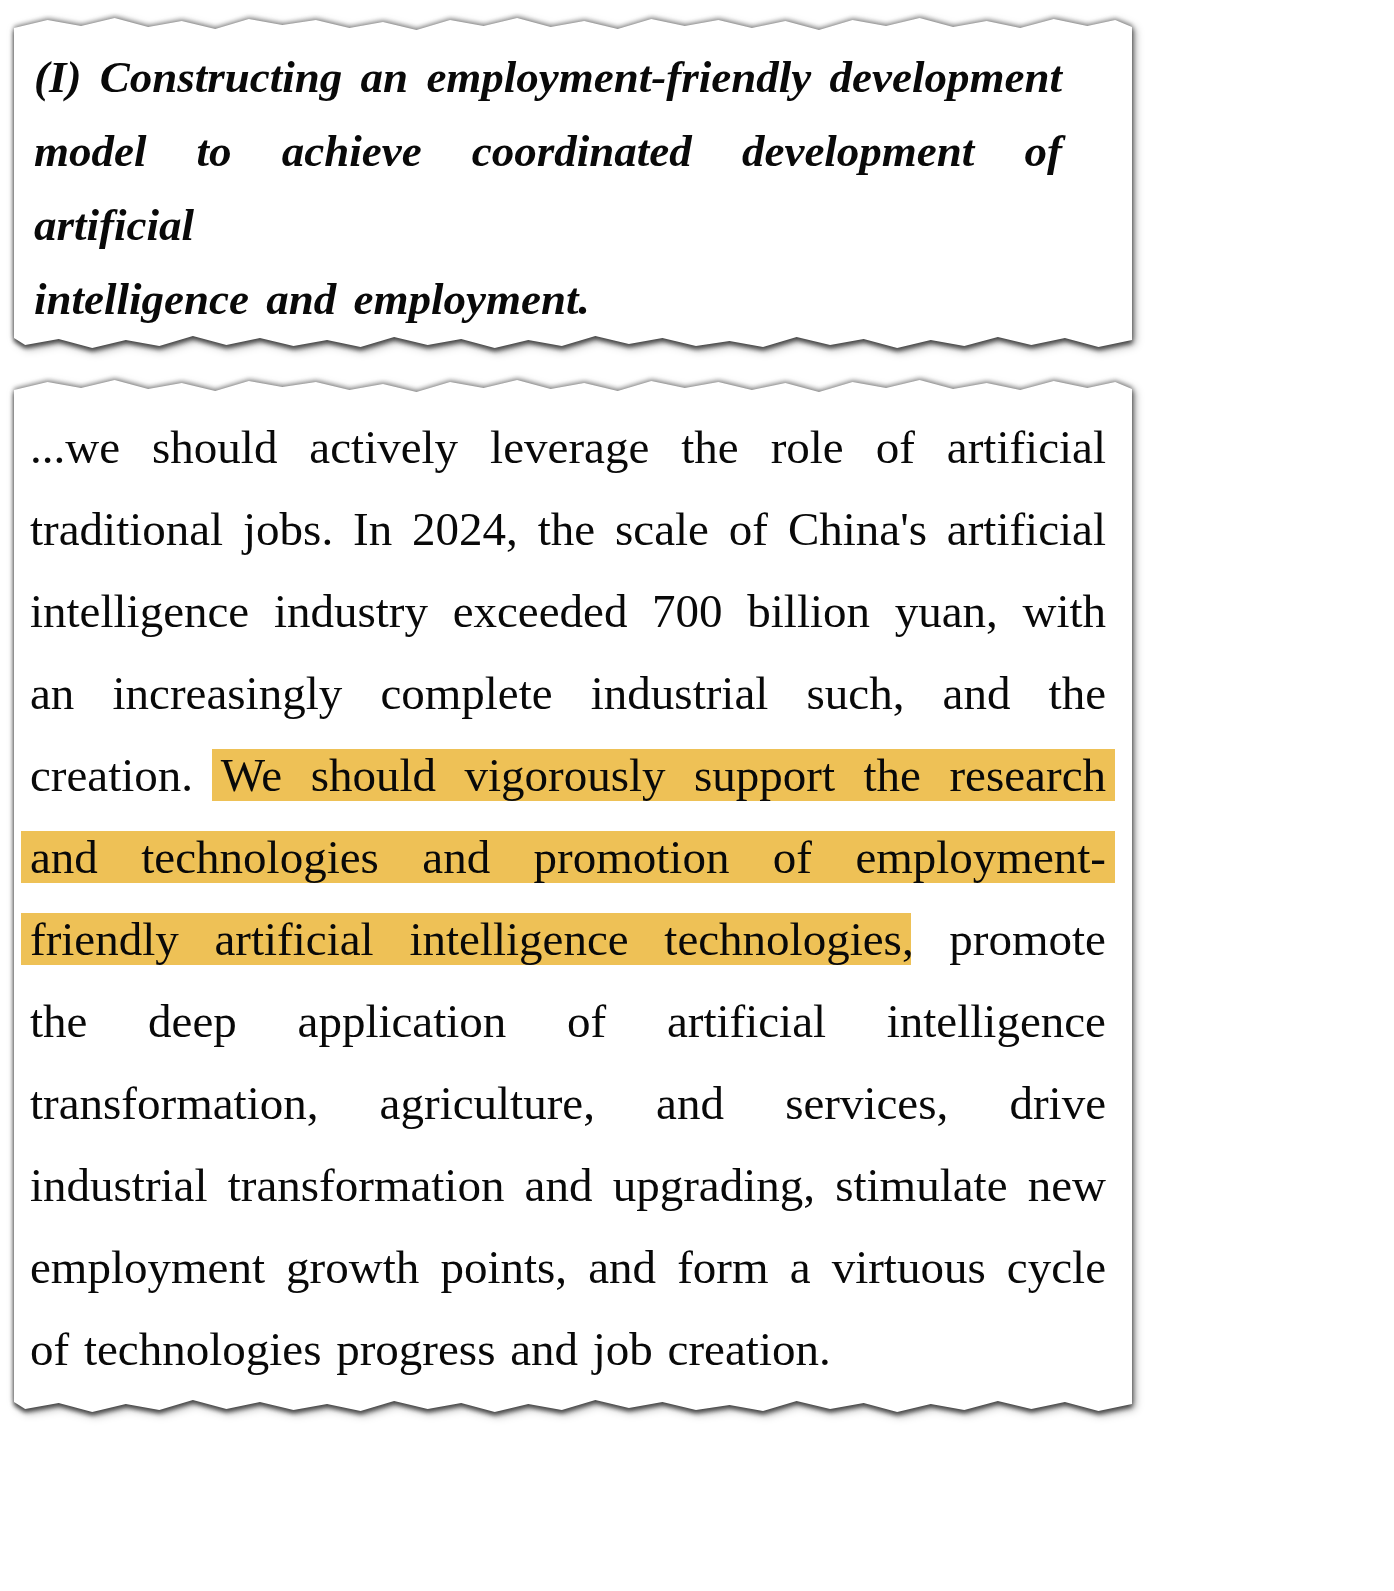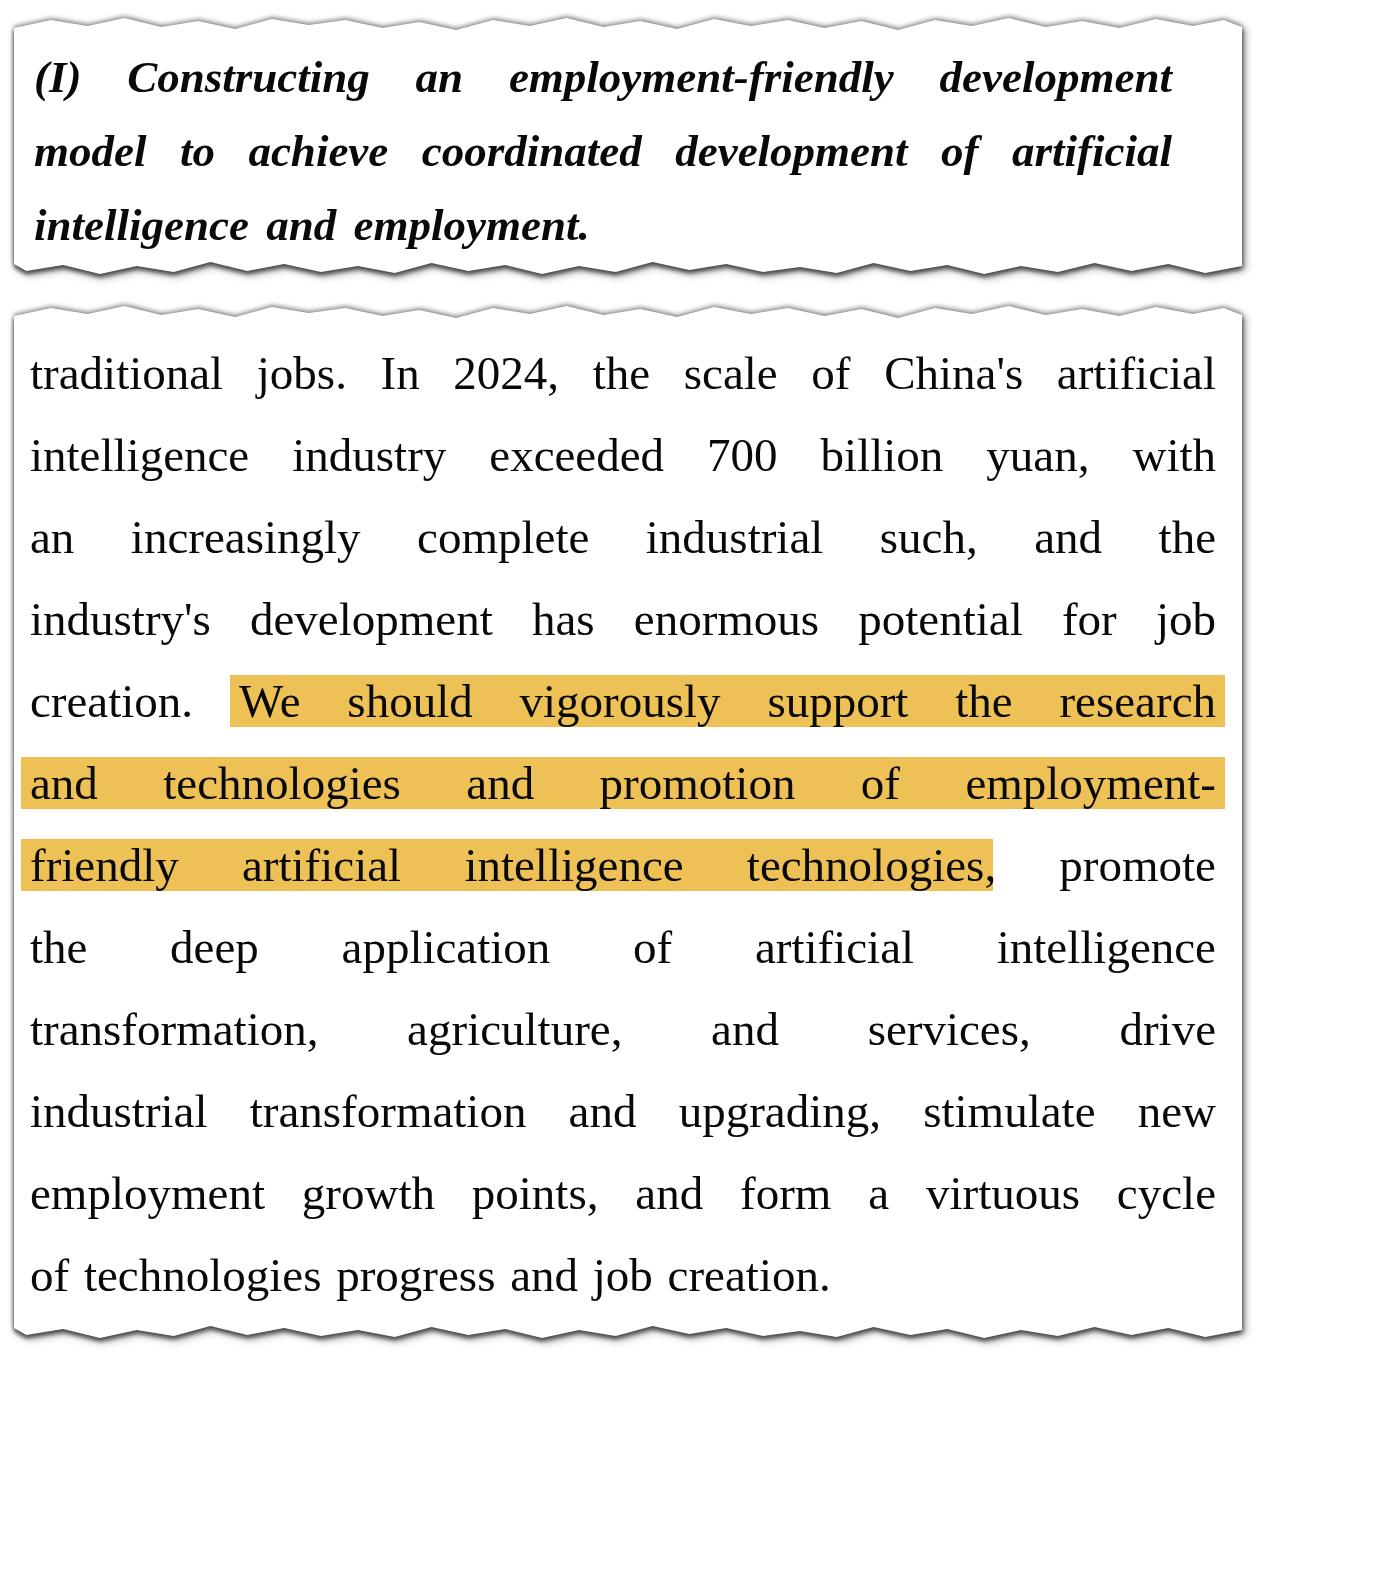--- a/index.html
+++ b/index.html
@@ -8,21 +8,21 @@
   body {
     width: 1394px;
     height: 1591px;
     overflow: hidden;
     font-family: "Liberation Serif", "DejaVu Serif", serif;
     padding-top: 14px;
   }
 
   .paper-wrap {
     margin-left: 14px;
-    width: 1228px;
+    width: 1118px;
     filter: drop-shadow(0 3px 2px rgba(55,55,55,0.85))
             drop-shadow(0 -2px 2px rgba(90,90,90,0.55))
             drop-shadow(3px 2px 3px rgba(0,0,0,0.30));
   }
   .paper {
     background: #ffffff;
     color: #090909;
     clip-path: polygon(
       0% 14px, 3% 6px, 6% 12px, 9% 4px, 12% 13px, 15% 7px, 18% 15px, 21% 5px,
       24% 11px, 27% 6px, 30% 14px, 33% 8px, 36% 16px, 39% 6px, 42% 12px, 45% 4px,
@@ -89,24 +89,24 @@
       <div class="line"><span>(I) Constructing an employment-friendly development</span></div>
       <div class="line"><span>model to achieve coordinated development of artificial</span></div>
       <div class="line"><span>intelligence and employment.</span></div>
     </div>
 </div>
 
 <div class="gap"></div>
 
 <div class="paper-wrap">
   <div class="paper bodytext">
+      <div class="line"><span>...we should actively leverage the role of artificial</span></div>
       <div class="line"><span>traditional jobs. In 2024, the scale of China's artificial</span></div>
       <div class="line"><span>intelligence industry exceeded 700 billion yuan, with</span></div>
       <div class="line"><span>an increasingly complete industrial such, and the</span></div>
-      <div class="line"><span>industry's development has enormous potential for job</span></div>
       <div class="line"><span>creation. </span><span class="hl">We should vigorously support the research</span></div>
       <div class="line"><span class="hl">and technologies and promotion of employment-</span></div>
       <div class="line"><span class="hl">friendly artificial intelligence technologies</span><span>, promote</span></div>
       <div class="line"><span>the deep application of artificial intelligence</span></div>
       <div class="line"><span>transformation, agriculture, and services, drive</span></div>
       <div class="line"><span>industrial transformation and upgrading, stimulate new</span></div>
       <div class="line"><span>employment growth points, and form a virtuous cycle</span></div>
       <div class="line"><span>of technologies progress and job creation.</span></div>
     </div>
 </div>

